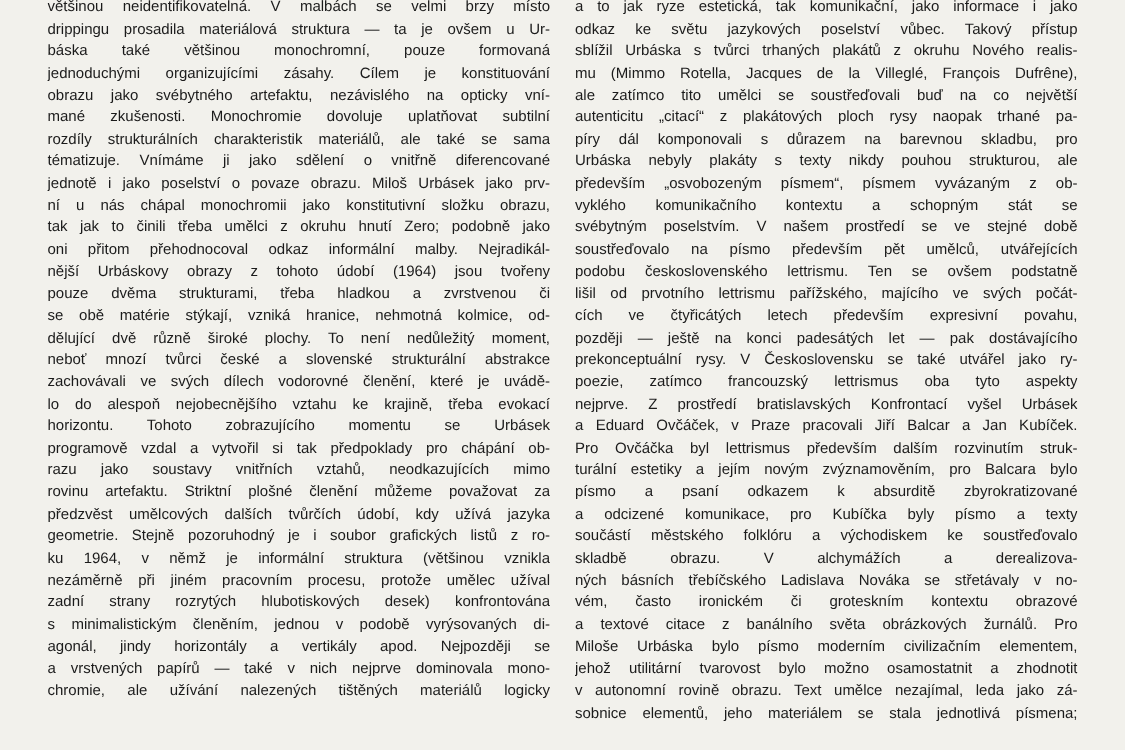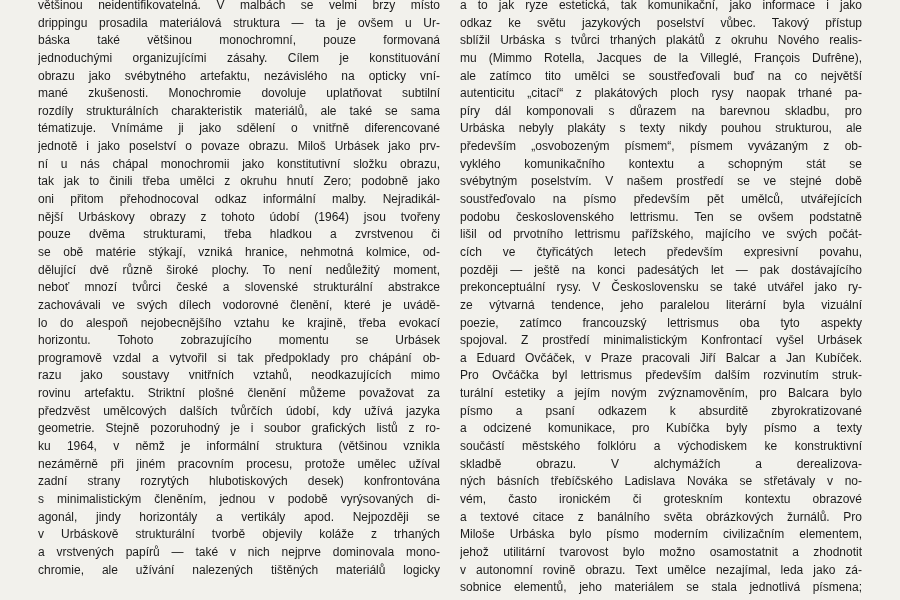--- a/index.html
+++ b/index.html
@@ -66,21 +66,20 @@
       <div class="line">programově vzdal a vytvořil si tak předpoklady pro chápání ob-</div>
       <div class="line">razu jako soustavy vnitřních vztahů, neodkazujících mimo</div>
       <div class="line">rovinu artefaktu. Striktní plošné členění můžeme považovat za</div>
       <div class="line">předzvěst umělcových dalších tvůrčích údobí, kdy užívá jazyka</div>
       <div class="line">geometrie. Stejně pozoruhodný je i soubor grafických listů z ro-</div>
       <div class="line">ku 1964, v němž je informální struktura (většinou vznikla</div>
       <div class="line">nezáměrně při jiném pracovním procesu, protože umělec užíval</div>
       <div class="line">zadní strany rozrytých hlubotiskových desek) konfrontována</div>
       <div class="line">s minimalistickým členěním, jednou v podobě vyrýsovaných di-</div>
       <div class="line">agonál, jindy horizontály a vertikály apod. Nejpozději se</div>
-      <div class="line">v Urbáskově strukturální tvorbě objevily koláže z trhaných</div>
       <div class="line">a vrstvených papírů — také v nich nejprve dominovala mono-</div>
       <div class="line">chromie, ale užívání nalezených tištěných materiálů logicky</div>
     </div>
   <div class="column">
       <div class="line">a to jak ryze estetická, tak komunikační, jako informace i jako</div>
       <div class="line">odkaz ke světu jazykových poselství vůbec. Takový přístup</div>
       <div class="line">sblížil Urbáska s tvůrci trhaných plakátů z okruhu Nového realis-</div>
       <div class="line">mu (Mimmo Rotella, Jacques de la Villeglé, François Dufrêne),</div>
       <div class="line">ale zatímco tito umělci se soustřeďovali buď na co největší</div>
       <div class="line">autenticitu „citací“ z plakátových ploch rysy naopak trhané pa-</div>
@@ -88,29 +87,28 @@
       <div class="line">Urbáska nebyly plakáty s texty nikdy pouhou strukturou, ale</div>
       <div class="line">především „osvobozeným písmem“, písmem vyvázaným z ob-</div>
       <div class="line">vyklého komunikačního kontextu a schopným stát se</div>
       <div class="line">svébytným poselstvím. V našem prostředí se ve stejné době</div>
       <div class="line">soustřeďovalo na písmo především pět umělců, utvářejících</div>
       <div class="line">podobu československého lettrismu. Ten se ovšem podstatně</div>
       <div class="line">lišil od prvotního lettrismu pařížského, majícího ve svých počát-</div>
       <div class="line">cích ve čtyřicátých letech především expresivní povahu,</div>
       <div class="line">později — ještě na konci padesátých let — pak dostávajícího</div>
       <div class="line">prekonceptuální rysy. V Československu se také utvářel jako ry-</div>
-      <div class="line">ze výtvarná tendence, jeho paralelou literární byla vizuální</div>
       <div class="line">poezie, zatímco francouzský lettrismus oba tyto aspekty</div>
-      <div class="line">spojoval. Z prostředí minimalistickým Konfrontací vyšel Urbásek</div>
+      <div class="line">nejprve. Z prostředí bratislavských Konfrontací vyšel Urbásek</div>
       <div class="line">a Eduard Ovčáček, v Praze pracovali Jiří Balcar a Jan Kubíček.</div>
       <div class="line">Pro Ovčáčka byl lettrismus především dalším rozvinutím struk-</div>
       <div class="line">turální estetiky a jejím novým zvýznamověním, pro Balcara bylo</div>
       <div class="line">písmo a psaní odkazem k absurditě zbyrokratizované</div>
       <div class="line">a odcizené komunikace, pro Kubíčka byly písmo a texty</div>
-      <div class="line">součástí městského folklóru a východiskem ke konstruktivní</div>
+      <div class="line">součástí městského folklóru a východiskem ke soustřeďovalo</div>
       <div class="line">skladbě obrazu. V alchymážích a derealizova-</div>
       <div class="line">ných básních třebíčského Ladislava Nováka se střetávaly v no-</div>
       <div class="line">vém, často ironickém či groteskním kontextu obrazové</div>
       <div class="line">a textové citace z banálního světa obrázkových žurnálů. Pro</div>
       <div class="line">Miloše Urbáska bylo písmo moderním civilizačním elementem,</div>
       <div class="line">jehož utilitární tvarovost bylo možno osamostatnit a zhodnotit</div>
       <div class="line">v autonomní rovině obrazu. Text umělce nezajímal, leda jako zá-</div>
       <div class="line">sobnice elementů, jeho materiálem se stala jednotlivá písmena;</div>
     </div>
 </div>

